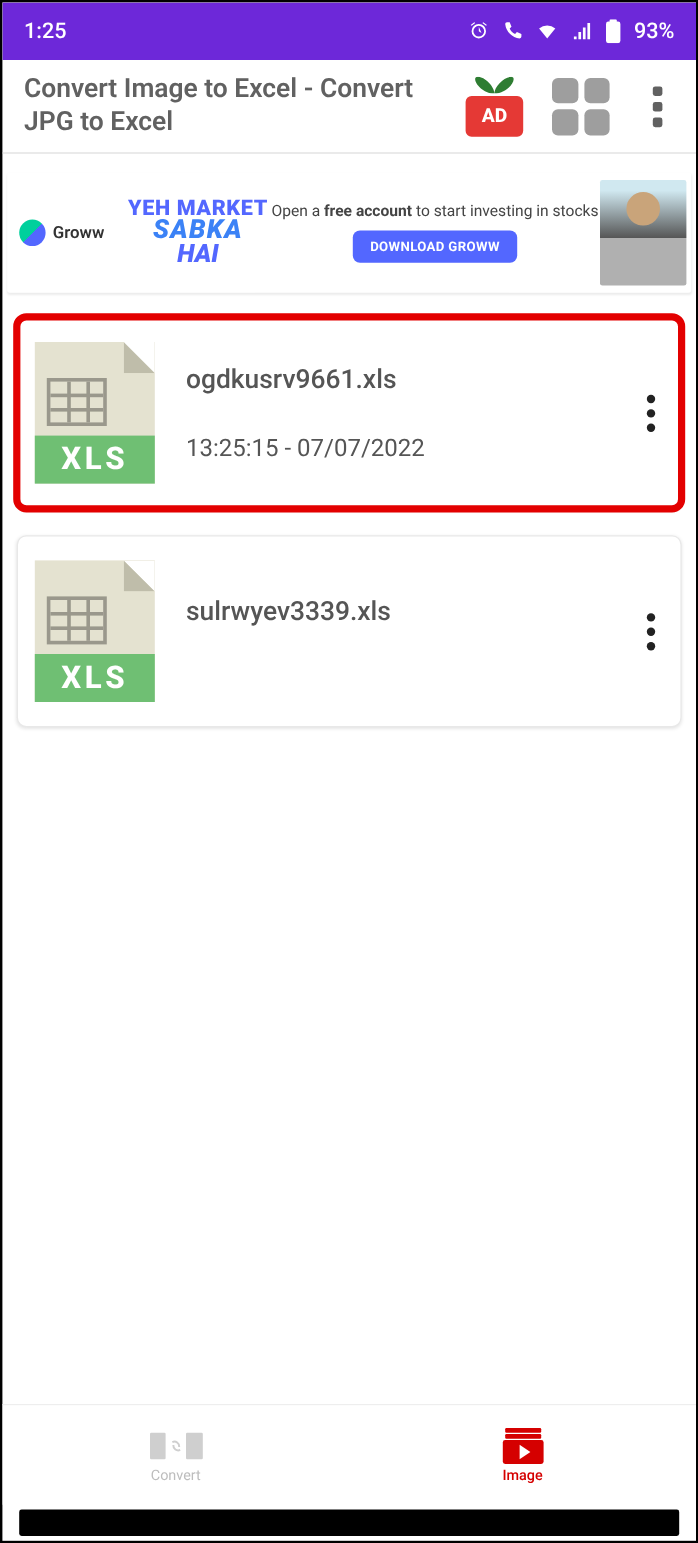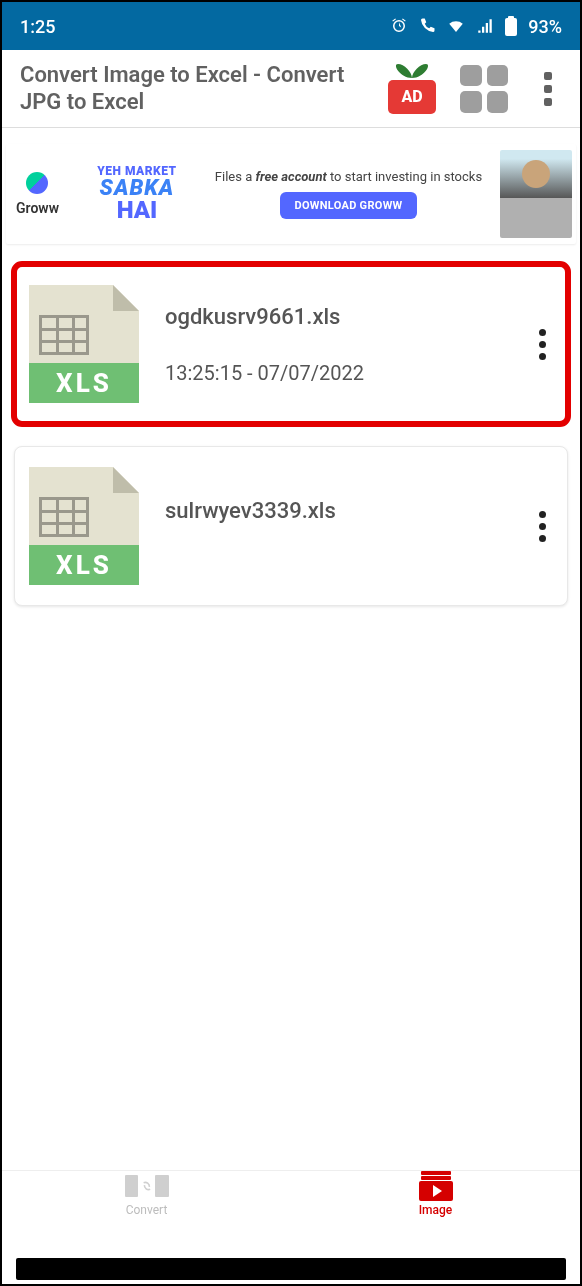--- a/index.html
+++ b/index.html
@@ -8,21 +8,21 @@
   height: 1286px;
   background: #fff;
   font-family: -apple-system, Roboto, Arial, sans-serif;
   border: 2px solid #000;
   position: relative;
   overflow: hidden;
 }
 
 
 .status-bar {
-  background: #0369a1;
+  background: #6d28d9;
   height: 48px;
   color: #fff;
   display: flex;
   align-items: center;
   justify-content: space-between;
   padding: 0 18px;
   font-size: 18px;
   font-weight: 500;
 }
 .status-left { display:flex; align-items:center; }
@@ -78,32 +78,32 @@
 .ad-banner {
   margin: 16px 4px 12px 4px;
   height: 100px;
   background: #fff;
   display: flex;
   align-items: center;
   padding: 6px 4px 6px 10px;
   box-shadow: 0 1px 2px rgba(0,0,0,0.08);
   border-radius: 2px;
 }
-.groww-logo { display:flex; align-items:center; gap:6px; margin-right:18px;flex-direction:column; }
+.groww-logo { display:flex; align-items:center; gap:6px; margin-right:18px; }
 .groww-circle {
   width:22px; height:22px; border-radius:50%;
   background: linear-gradient(135deg,#00d09c 50%,#5367ff 50%);
 }
 .groww-text { color:#333; font-weight:600; font-size:14px; }
 .market-slogan { width: 120px; text-align:center; line-height:0.95; }
-.market-line1 { color:#5367ff; font-weight:900; font-size:12px; letter-spacing:0.5px;text-align:center; }
+.market-line1 { color:#5367ff; font-weight:900; font-size:18px; letter-spacing:0.5px;text-align:center; }
 .market-line2 { color:#3b82f6; font-weight:900; font-size:22px; font-style:italic; letter-spacing:1px; }
-.market-line3 { color:#5367ff; font-weight:900; font-size:24px; }
+.market-line3 { color:#5367ff; font-weight:900; font-size:21px; font-style:italic; }
 .ad-cta { flex:1; text-align:center; font-size:13px; color:#444; }
-.ad-cta b { font-weight:700;font-style:italic; }
+.ad-cta b { font-weight:700; }
 .dl-btn {
   display:inline-block; margin-top:8px;
   background:#5367ff; color:#fff; font-size:11px; font-weight:700;
   padding:7px 14px; border-radius:6px; letter-spacing:0.3px;
 }
 .ad-person {
   width:72px; height:88px;
   background: linear-gradient(to bottom,#d0e8f0 10%,#555 55%,#b0b0b0 55%);
   border-radius:2px;
   position:relative;
@@ -126,21 +126,21 @@
   padding: 18px 10px 18px 14px;
   margin-bottom: 22px;
   position:relative;
   min-height: 160px;
 }
 .file-card.highlighted {
   outline: 6px solid #e30000;
   outline-offset: -3px;
 }
 .xls-icon {
-  width: 110px; height: 118px;
+  width: 100px; height: 118px;
   position: relative;
   margin-right: 26px;
 }
 .xls-page {
   position:absolute; inset:0;
   background:#e4e2d0;
 }
 .xls-fold {
   position:absolute; top:0; right:0;
   width:26px; height:26px;
@@ -183,21 +183,21 @@
 
 .bottom-nav {
   position:absolute; left:0; right:0; bottom:30px;
   height: 84px;
   display:flex;
   border-top: 1px solid #eee;
   background:#fff;
 }
 .nav-item {
   flex:1;
-  display:flex; flex-direction:column; align-items:center; justify-content:flex-start;
+  display:flex; flex-direction:column; align-items:center; justify-content:center;
   gap:2px;
 }
 .nav-label { font-size:12px; }
 .nav-convert { color:#bdbdbd; }
 .nav-files { color:#d50000; font-weight:500; }
 .convert-icon {
   width:44px; height:30px;
   display:flex; align-items:center; justify-content:center; gap:4px;
 }
 .convert-icon .doc {
@@ -289,21 +289,21 @@
     <div class="groww-circle"></div>
     <span class="groww-text">Groww</span>
   </div>
   <div class="market-slogan">
     <div class="market-line1">YEH MARKET</div>
     <div class="market-line2">SABKA</div>
     <div class="market-line3">HAI</div>
   </div>
   <div class="ad-cta">
     <div>
-      <span>Files a </span><b>free account</b><span> to start investing in stocks</span>
+      <span>Open a </span><b>free account</b><span> to start investing in stocks</span>
     </div>
     <div class="dl-btn">DOWNLOAD GROWW</div>
   </div>
   <div class="ad-person"></div>
 </div>
 
 <div class="files-container">
 
   <div class="file-card highlighted">
     <div class="xls-icon">

